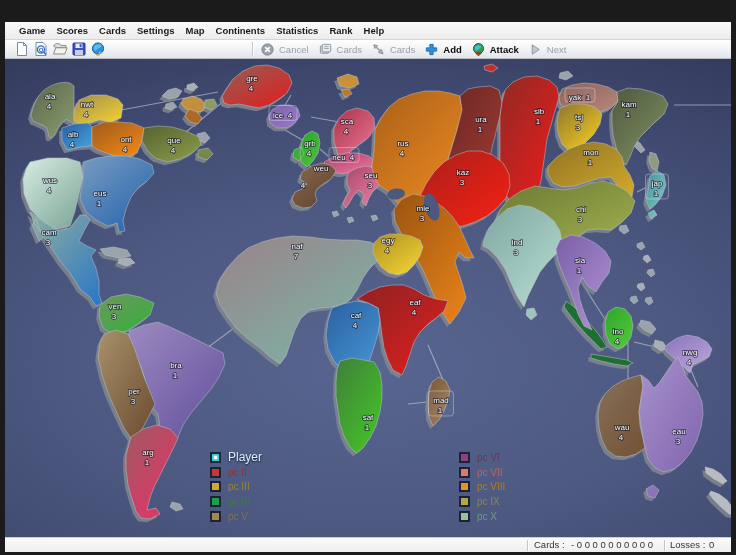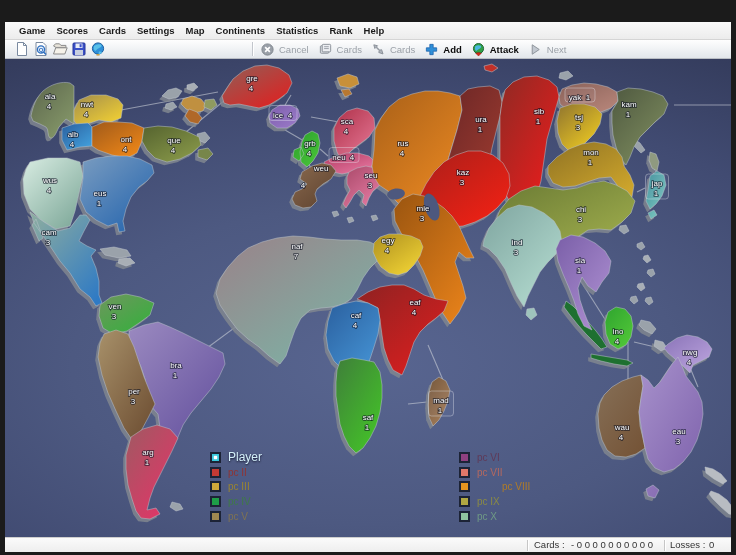--- a/index.html
+++ b/index.html
@@ -645,21 +645,21 @@
         <div class="leg-row">
           <div class="leg-sq" style="background: rgb(143, 64, 128);"></div>
           <div class="leg-label" style="color: rgb(95, 58, 88);">pc VI</div>
         </div>
         <div class="leg-row">
           <div class="leg-sq" style="background: rgb(224, 120, 106);"></div>
           <div class="leg-label" style="color: rgb(181, 104, 95);">pc VII</div>
         </div>
         <div class="leg-row">
           <div class="leg-sq" style="background: rgb(229, 148, 31);"></div>
-          <div class="leg-label" style="color: rgb(176, 124, 40); margin-left: 25px;">pc VIII</div>
+          <div class="leg-label" style="color: rgb(176, 124, 40);">pc VIII</div>
         </div>
         <div class="leg-row">
           <div class="leg-sq" style="background: rgb(176, 168, 67);"></div>
           <div class="leg-label" style="color: rgb(138, 138, 69);">pc IX</div>
         </div>
         <div class="leg-row">
           <div class="leg-sq" style="background: rgb(143, 196, 159);"></div>
           <div class="leg-label" style="color: rgb(111, 154, 133);">pc X</div>
         </div>
       </div>

